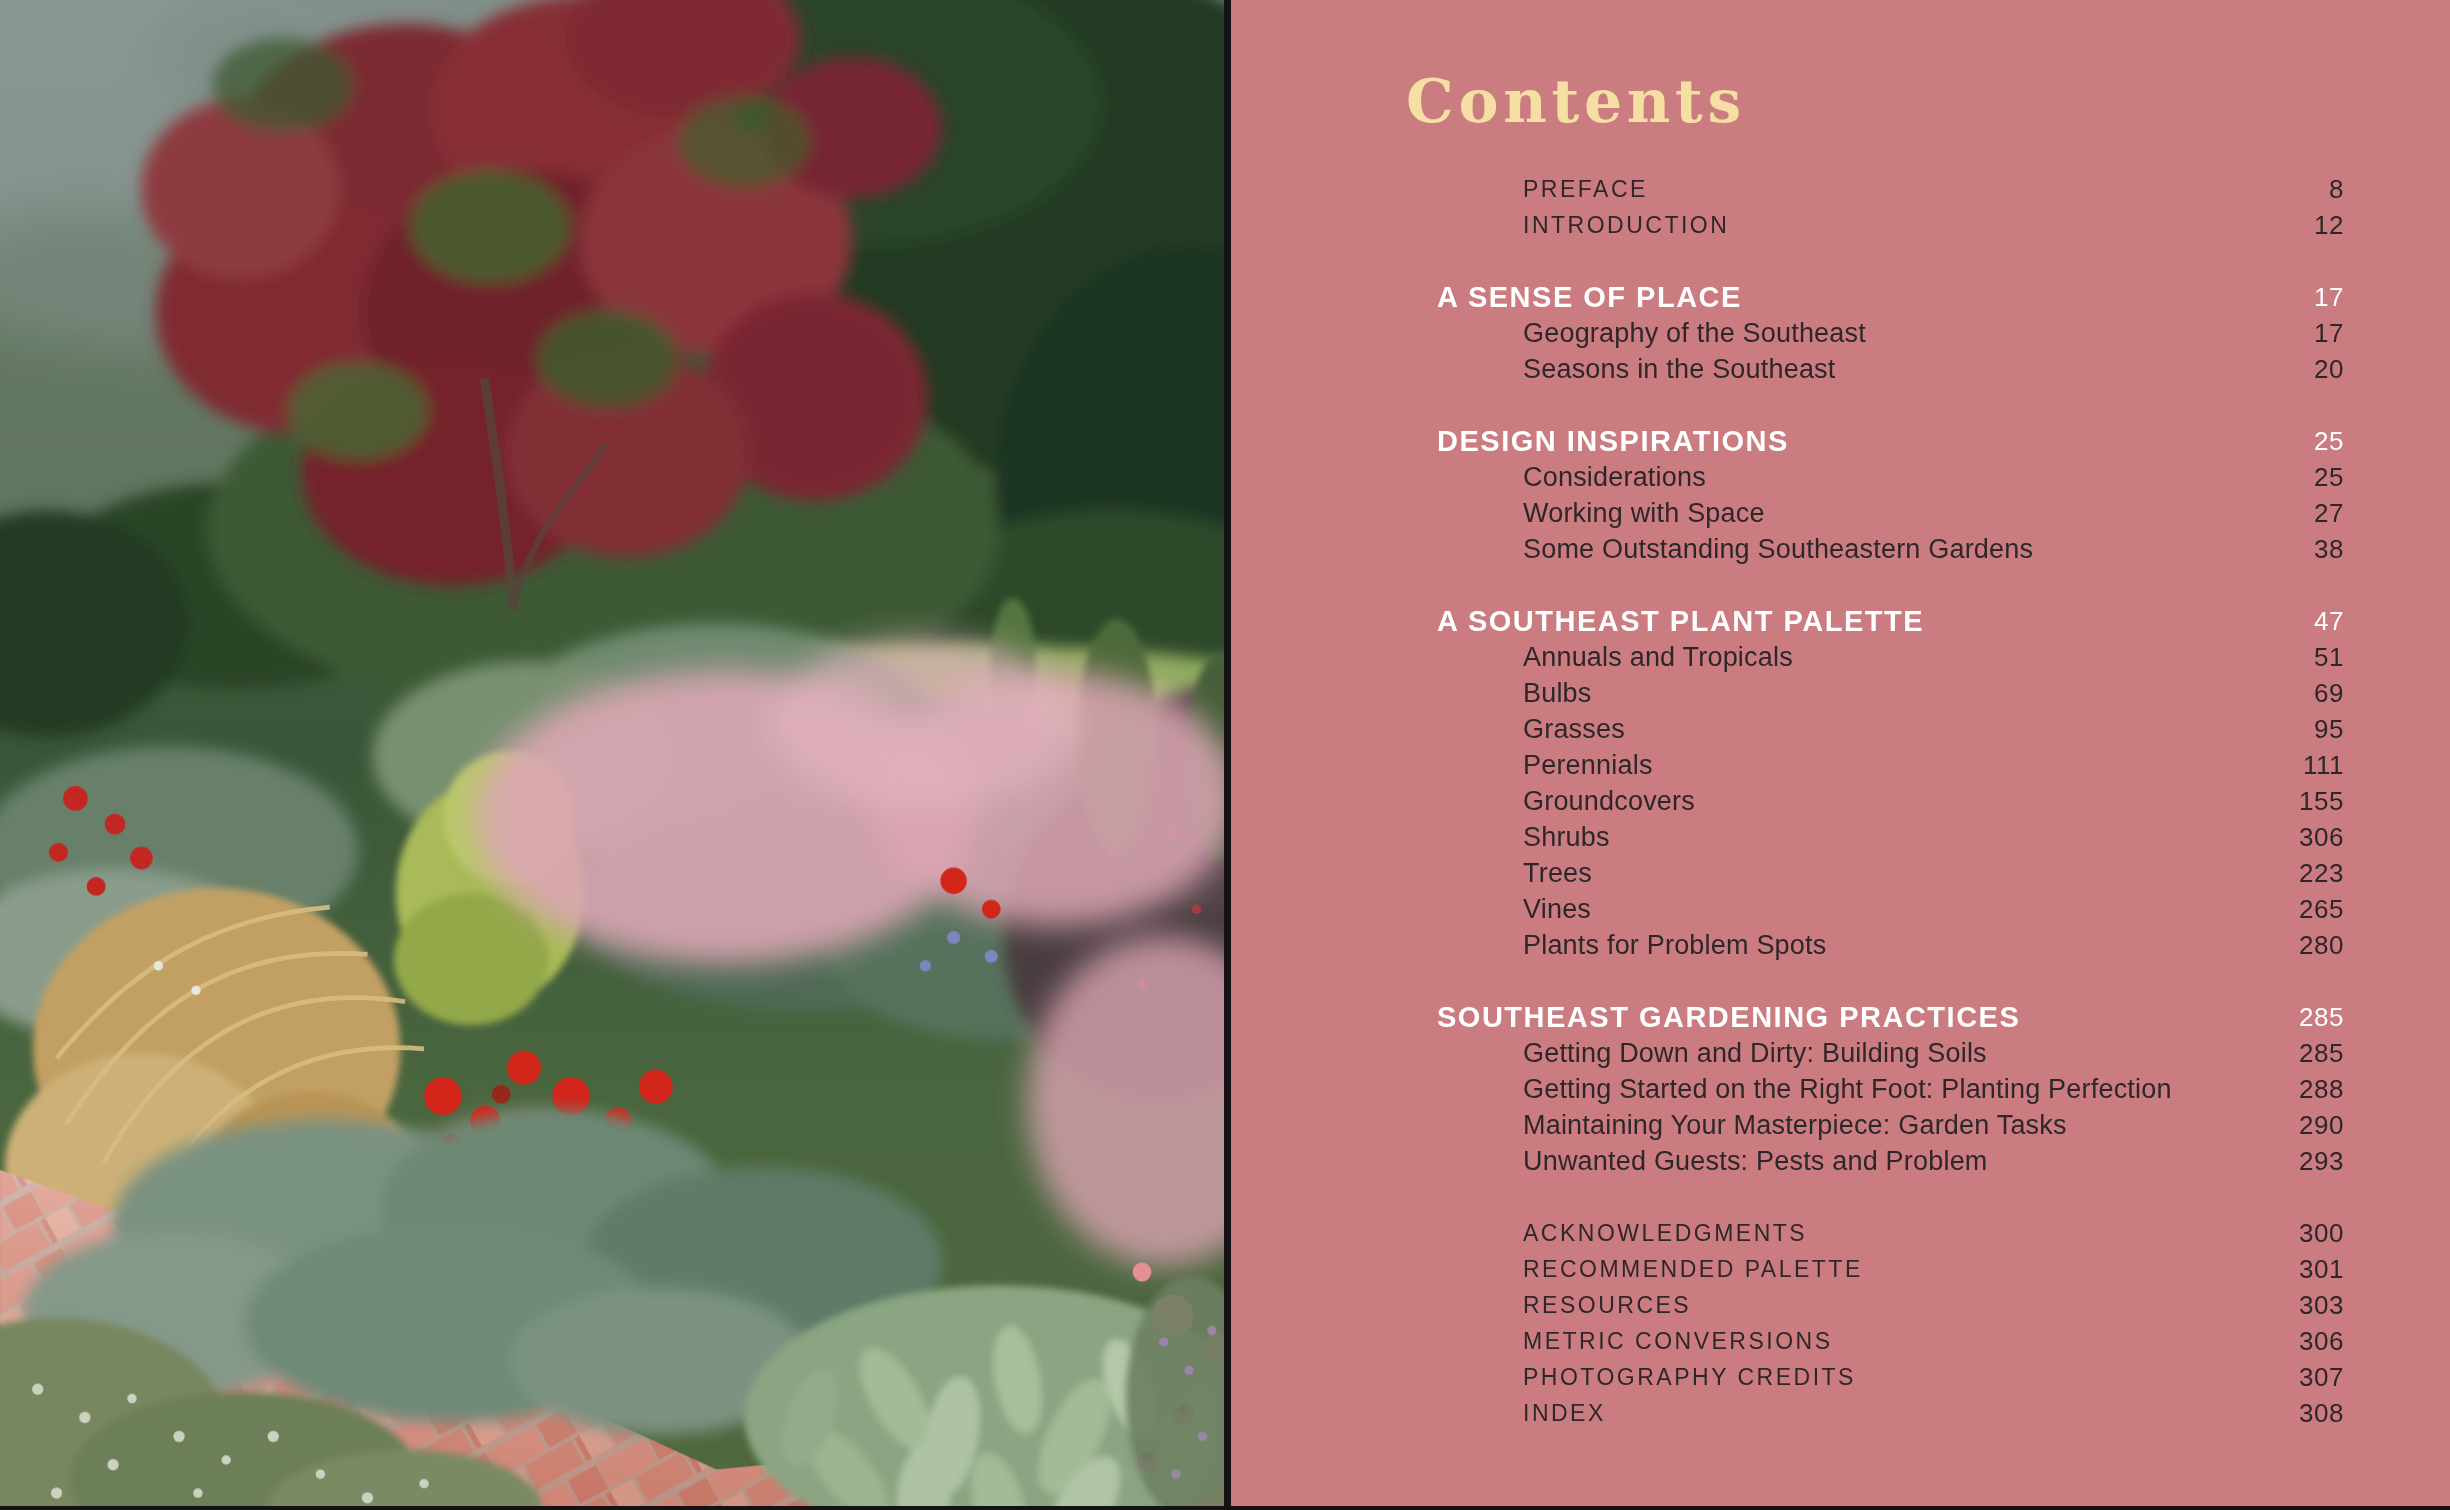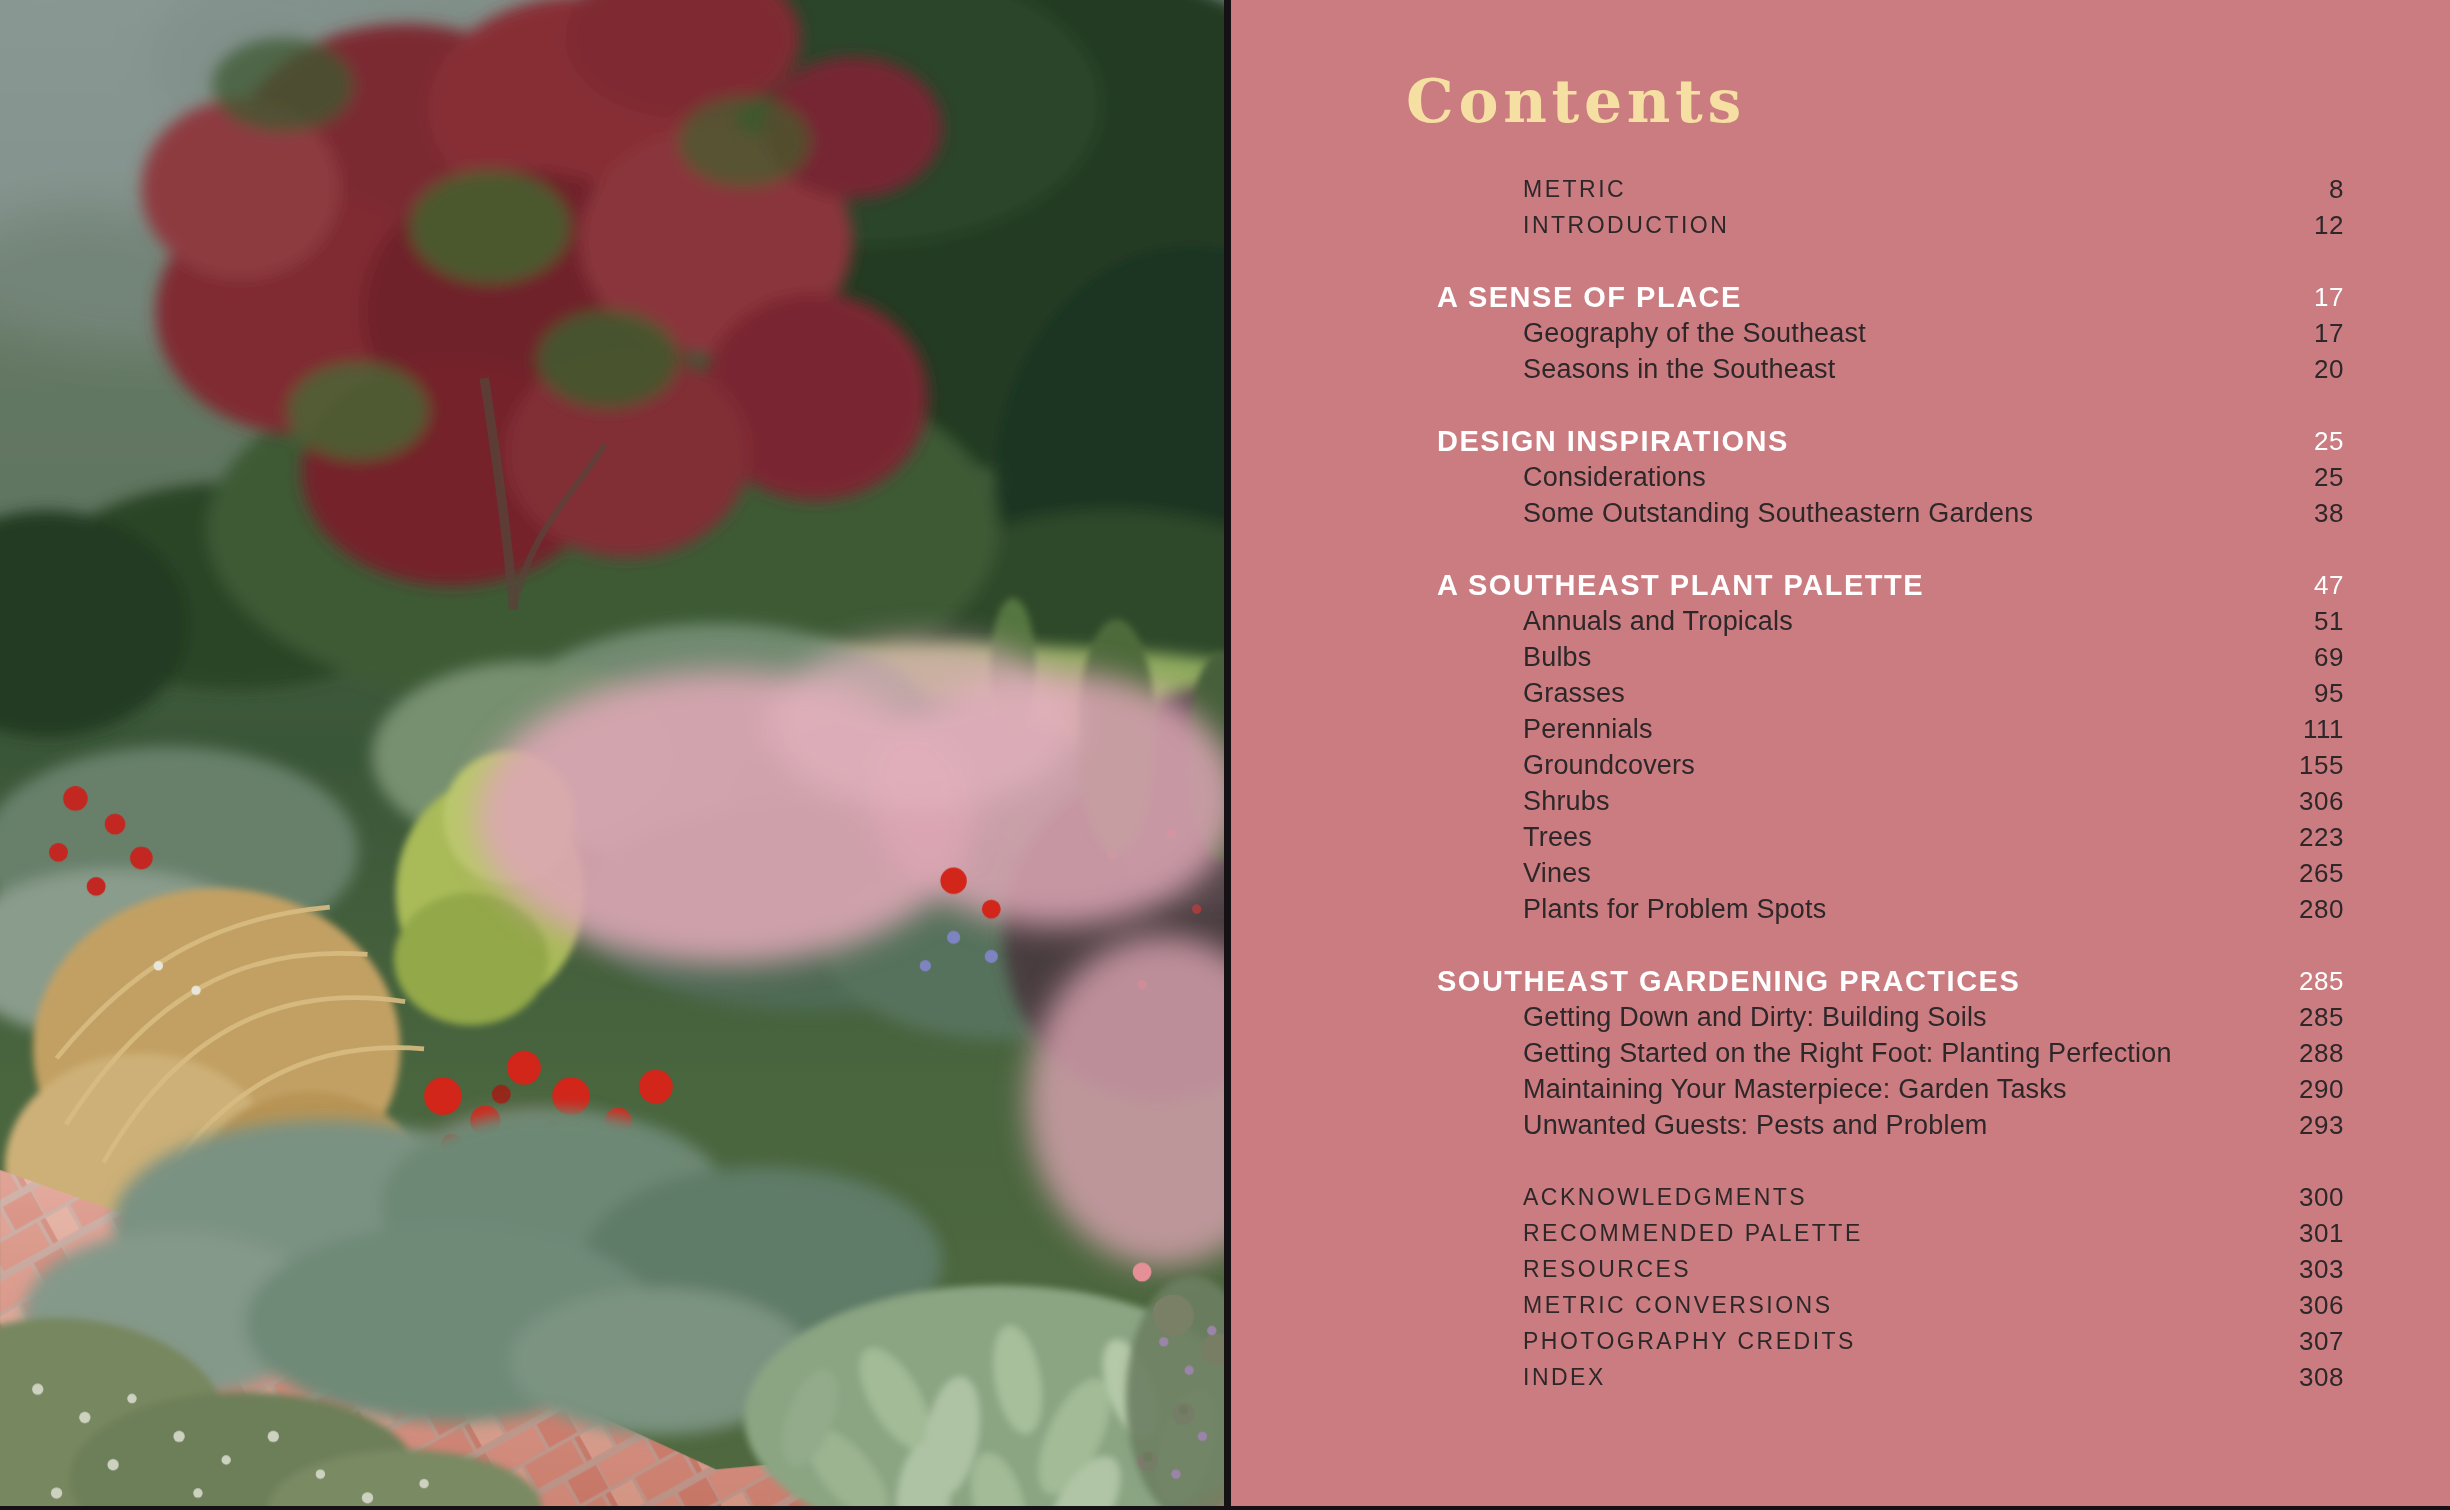--- a/index.html
+++ b/index.html
@@ -292,21 +292,21 @@
           <circle cx="1276" cy="1520" r="5"></circle>
       </g>
     </svg>
   </div>
 
   <div id="panel">
     <div id="contents-title">Contents</div>
     <div id="toc">
         <div class="group">
           <div class="row caps indent">
-            <span class="label">METRIC</span>
+            <span class="label">PREFACE</span>
             <span class="num">8</span>
           </div>
           <div class="row caps indent">
             <span class="label">INTRODUCTION</span>
             <span class="num">12</span>
           </div>
         </div>
         <div class="group">
           <div class="row header">
             <span class="label">A SENSE OF PLACE</span>
@@ -322,20 +322,24 @@
           </div>
         </div>
         <div class="group">
           <div class="row header">
             <span class="label">DESIGN INSPIRATIONS</span>
             <span class="num">25</span>
           </div>
           <div class="row item indent">
             <span class="label">Considerations</span>
             <span class="num">25</span>
+          </div>
+          <div class="row item indent">
+            <span class="label">Working with Space</span>
+            <span class="num">27</span>
           </div>
           <div class="row item indent">
             <span class="label">Some Outstanding Southeastern Gardens</span>
             <span class="num">38</span>
           </div>
         </div>
         <div class="group">
           <div class="row header">
             <span class="label">A SOUTHEAST PLANT PALETTE</span>
             <span class="num">47</span>

